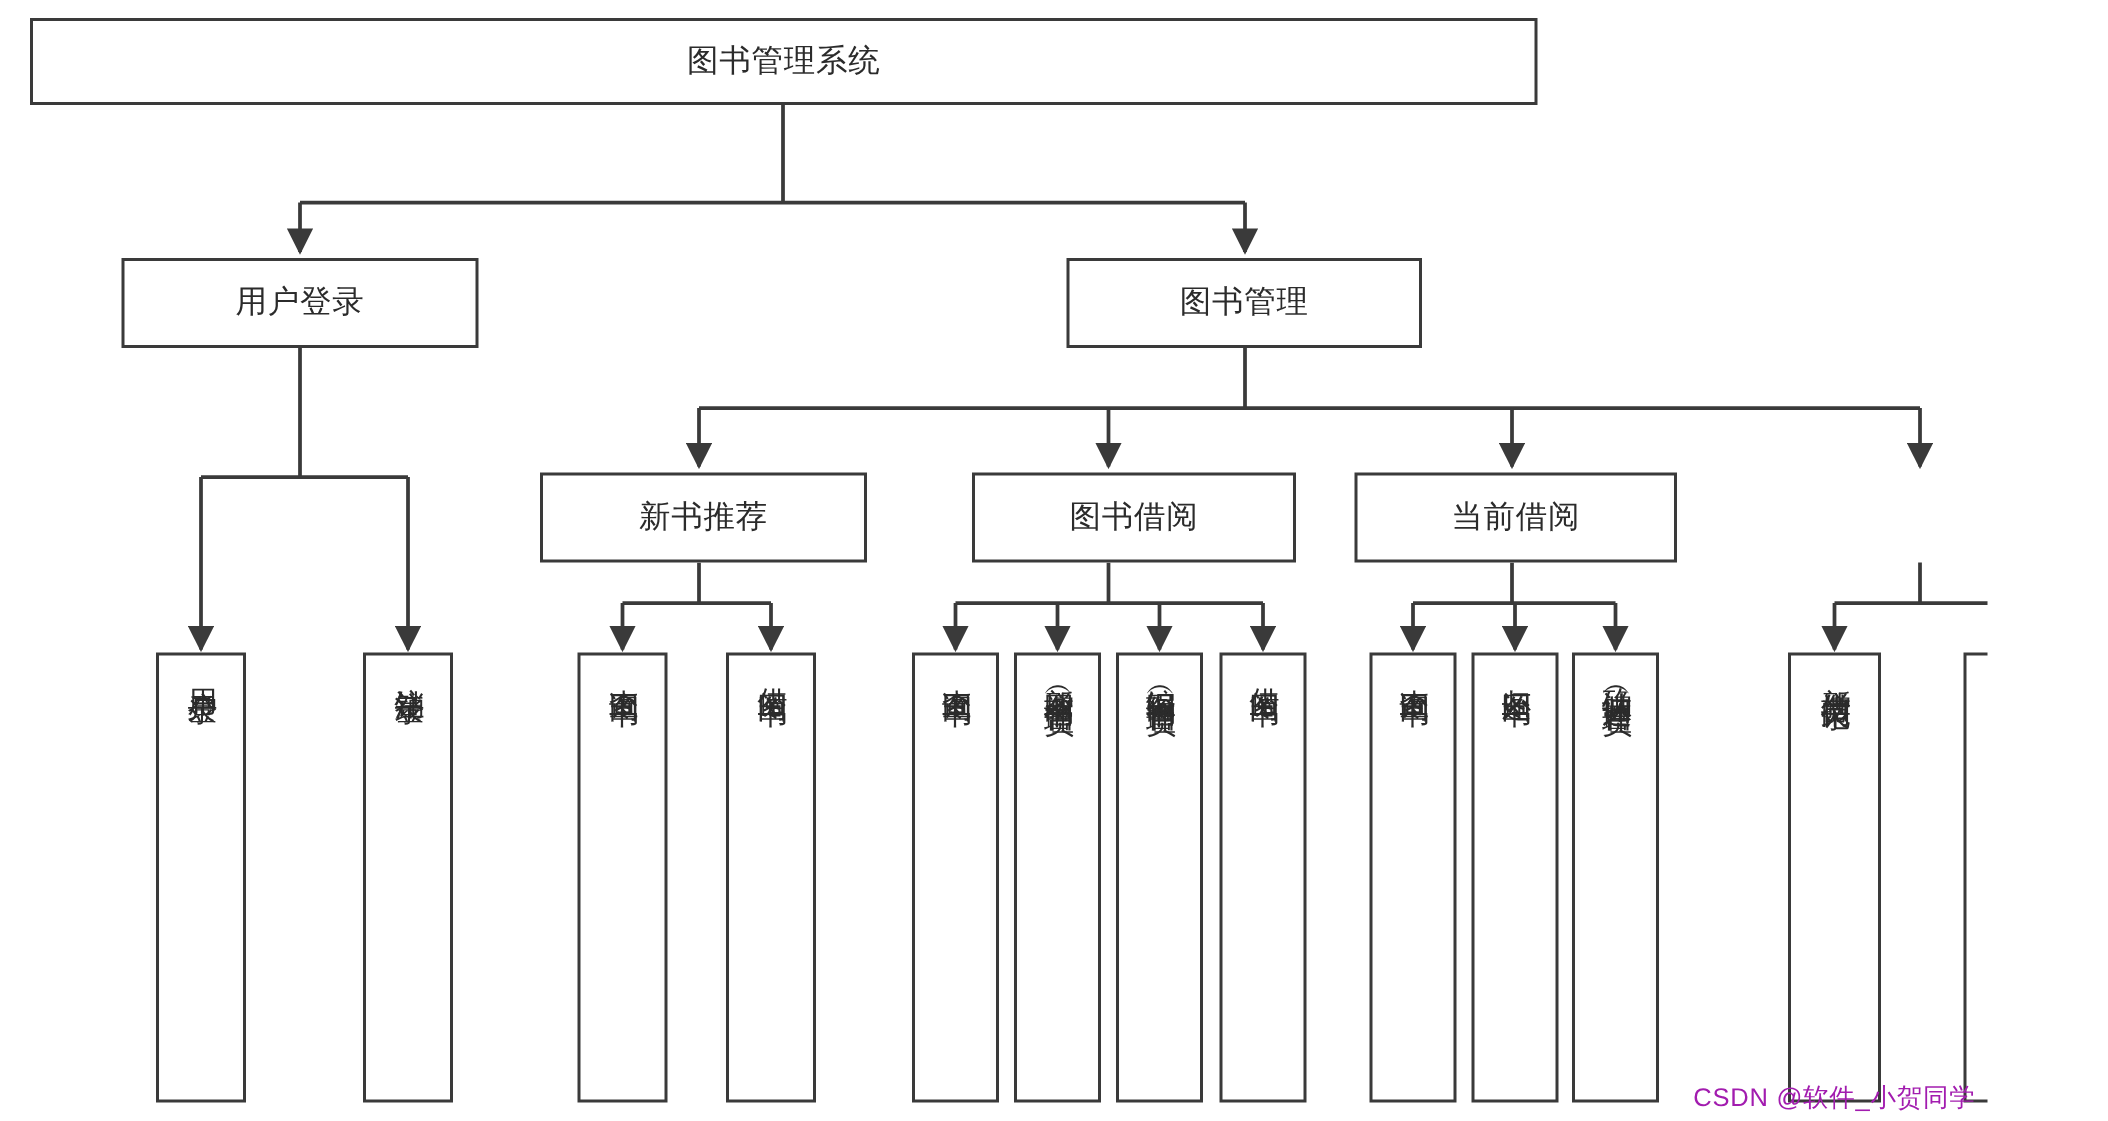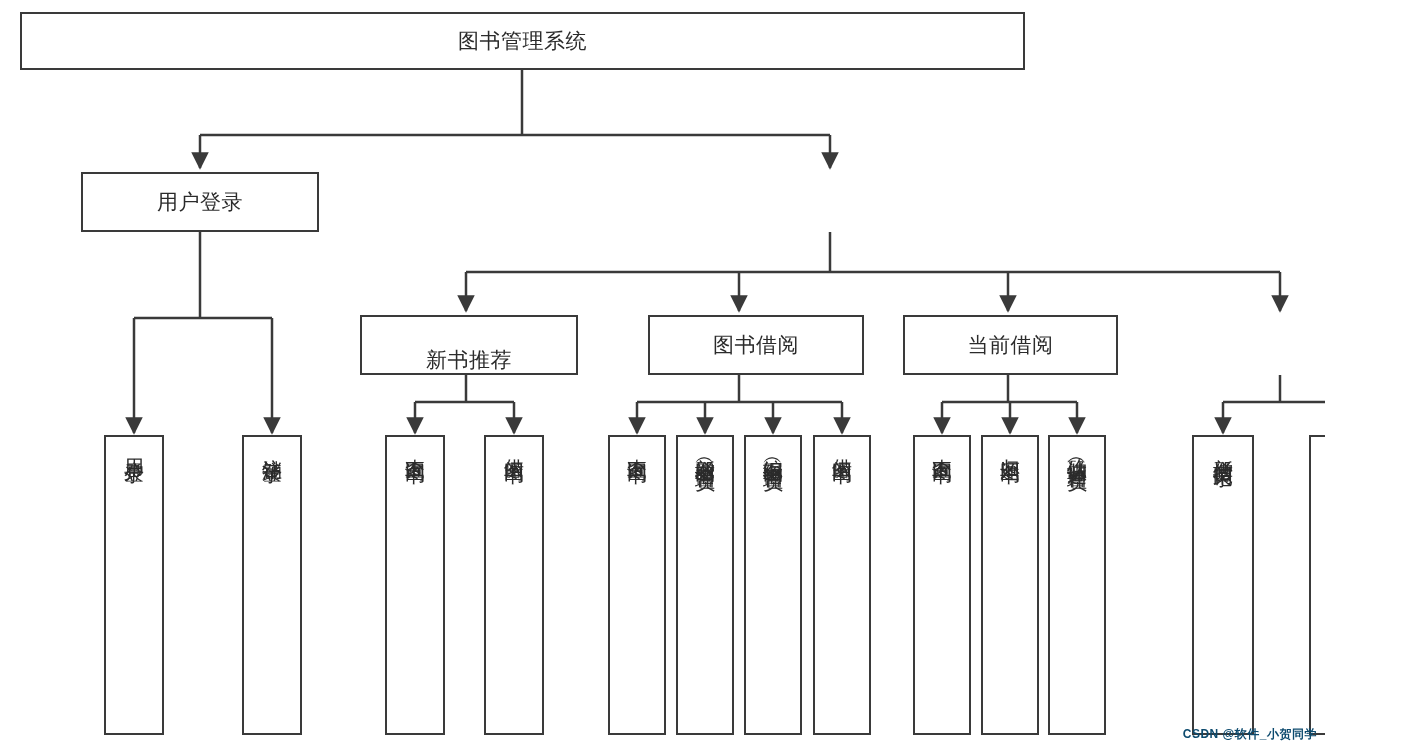--- a/index.html
+++ b/index.html
@@ -57,25 +57,24 @@
     left: 0;
     top: 0;
     width: 1405px;
     height: 747px;
     pointer-events: none;
   }
   .watermark {
     position: absolute;
     right: 8px;
     bottom: 4px;
-    font-size: 12px;
-    color: #0c4a6e;
+    font-size: 17px;
+    color: #a21caf;
     letter-spacing: 0.5px;
     white-space: nowrap;
-    font-weight: bold;
   }
 </style>
 </head>
 <body>
 
 <div id="canvas">
 
   <svg class="links" viewBox="0 0 1405 747" xmlns="http://www.w3.org/2000/svg">
     <defs>
       <marker id="arrow" viewBox="0 0 10 10" refX="9" refY="5" markerWidth="7" markerHeight="7" orient="auto-start-reverse">
@@ -126,22 +125,25 @@
     </g>
   </svg>
 
   <div class="node" style="left:20px; top:12px; width:1005px; height:58px;">
     <span class="label">图书管理系统</span>
   </div>
 
   <div class="node" style="left:81px; top:172px; width:238px; height:60px;">
     <span class="label">用户登录</span>
   </div>
+  <div class="node" style="left:711px; top:172px; width:237px; height:60px;">
+    <span class="label">图书管理</span>
+  </div>
 
-  <div class="node" style="left:360px; top:315px; width:218px; height:60px;align-items:flex-end;">
+  <div class="node" style="left:360px; top:315px; width:218px; height:60px;">
     <span class="label">新书推荐</span>
   </div>
   <div class="node" style="left:632px; top:315px; width:216px; height:60px;margin-left:16px;">
     <span class="label">图书借阅</span>
   </div>
   <div class="node" style="left:903px; top:315px; width:215px; height:60px;">
     <span class="label">当前借阅</span>
   </div>
 
   <div class="node leaf" style="left:104px; top:435px; width:60px; height:300px;">

